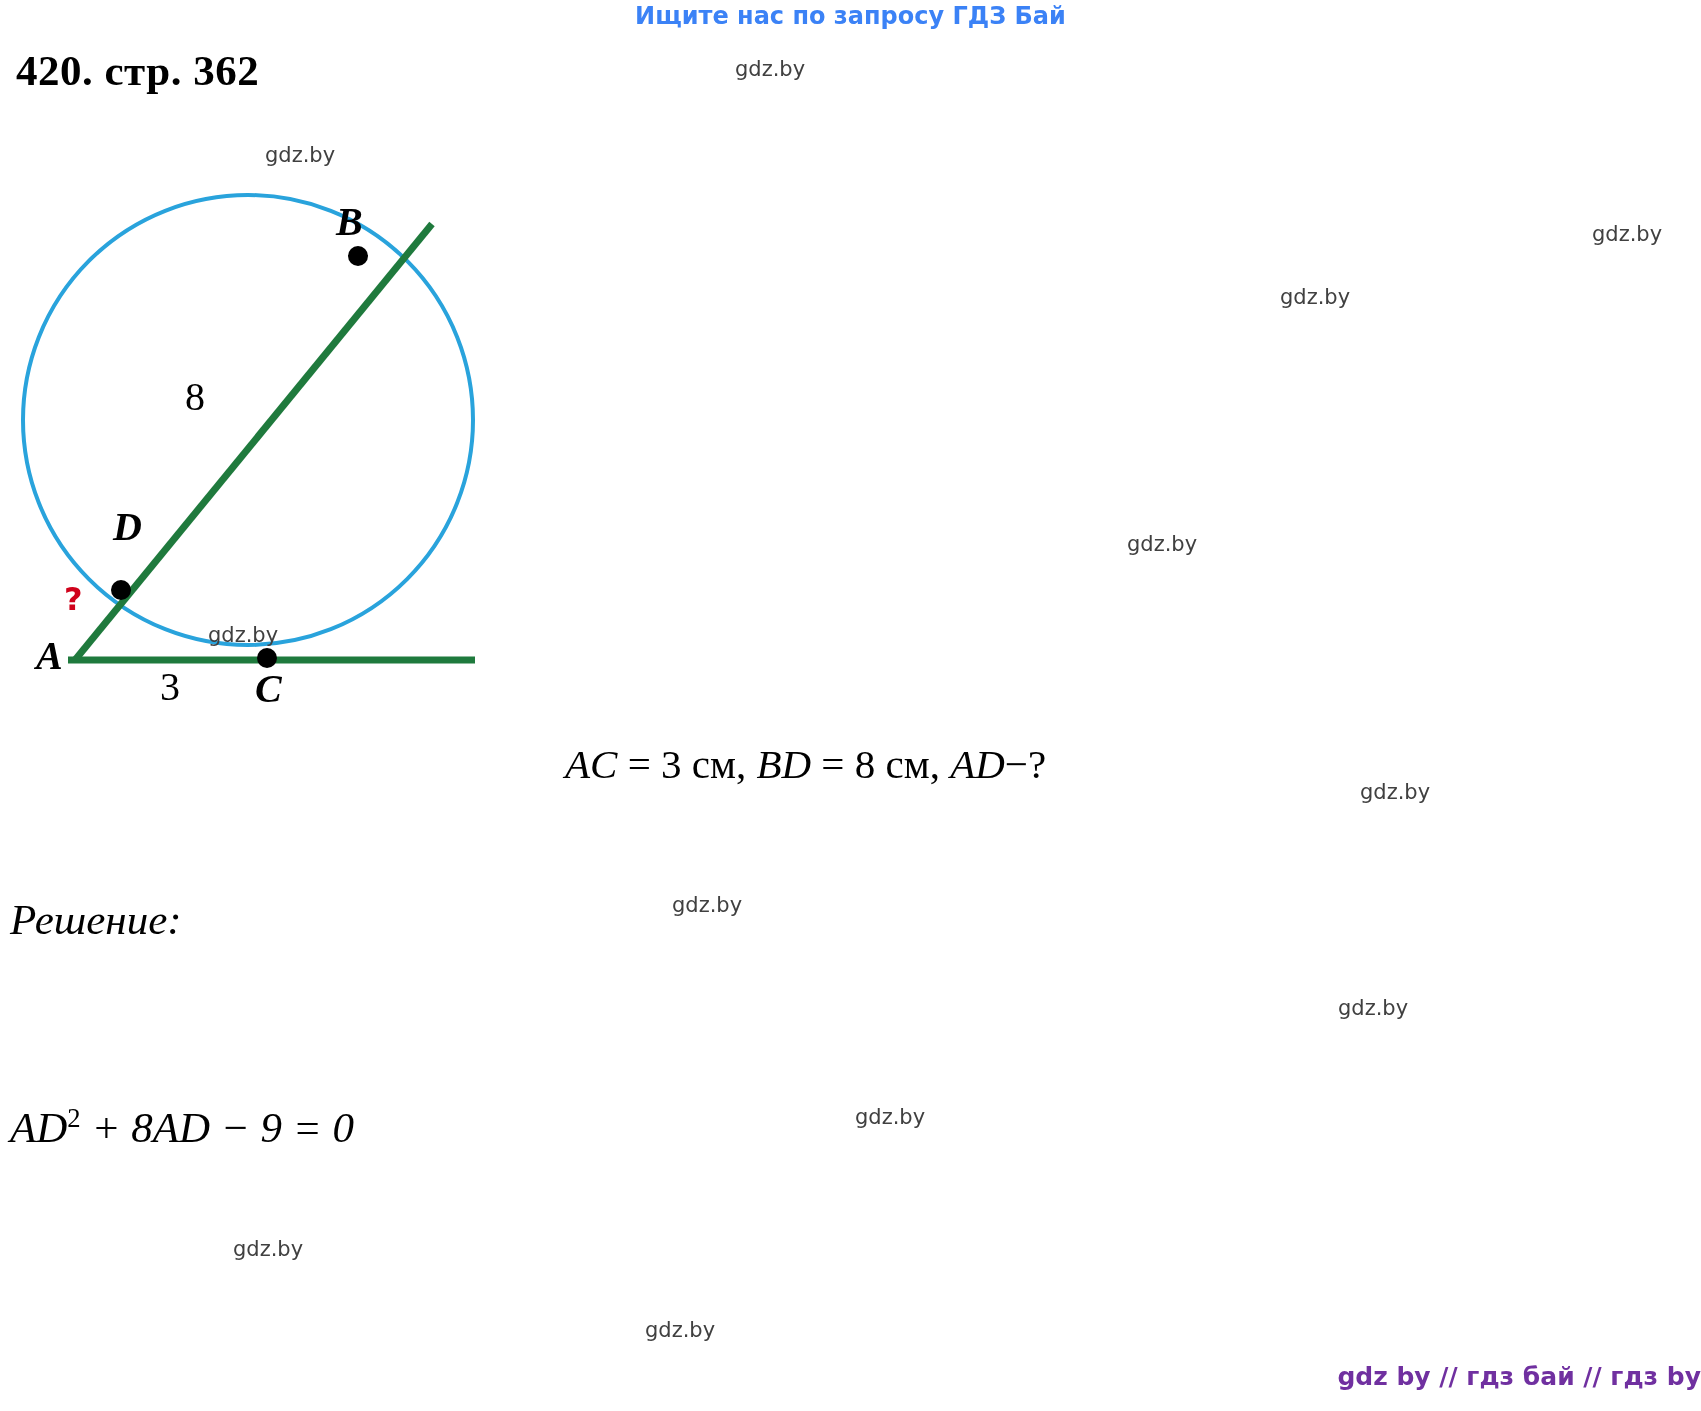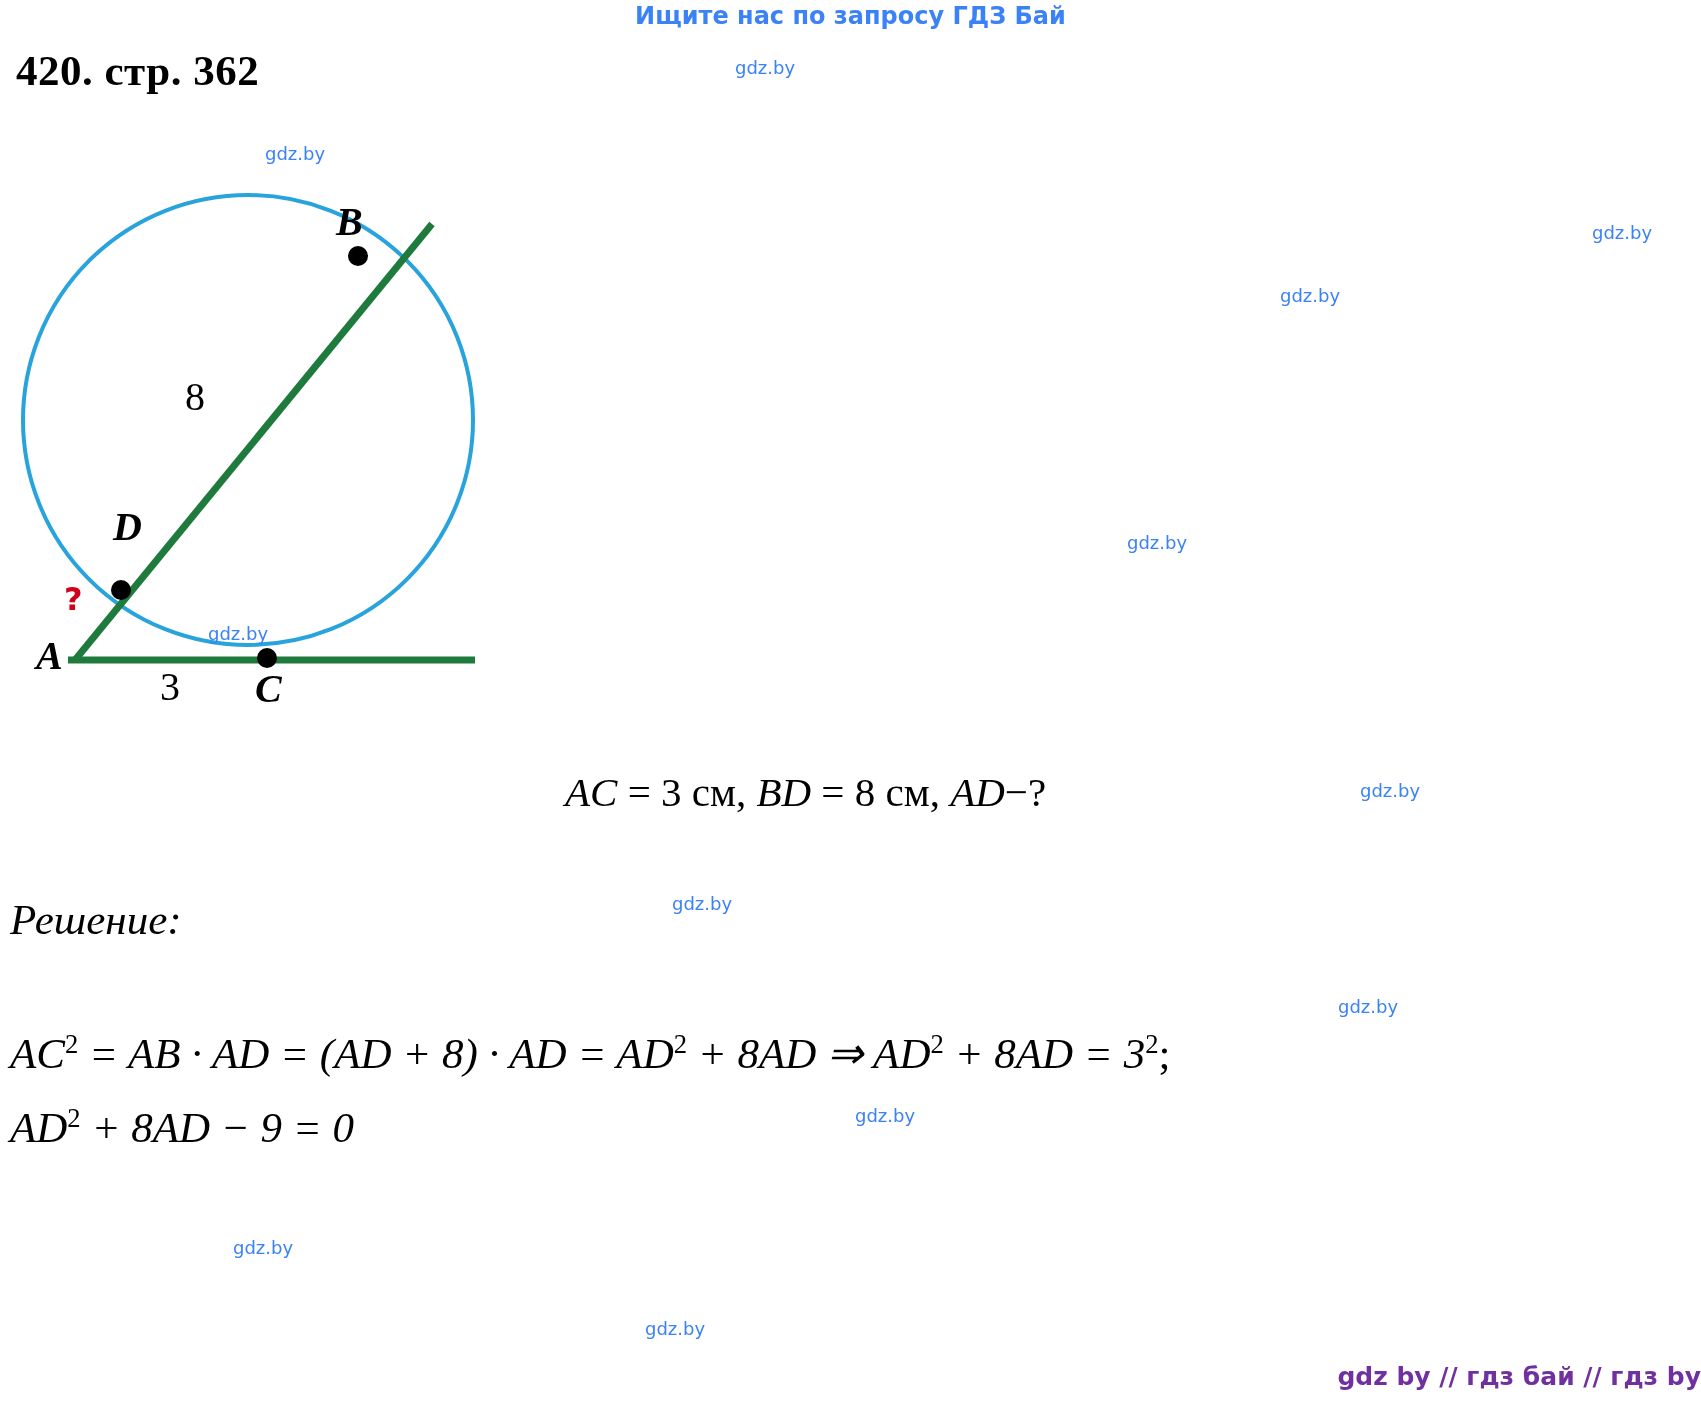--- a/index.html
+++ b/index.html
@@ -12,22 +12,22 @@
     width: 1701px;
     height: 1411px;
     background: #ffffff;
     overflow: hidden;
     font-family: "Liberation Serif", serif;
     color: #000000;
   }
   .wm {
     position: absolute;
     font-family: "DejaVu Sans", sans-serif;
-    font-size: 18px;
-    color: #3b82f6;
+    font-size: 21px;
+    color: #404040;
     white-space: nowrap;
   }
   #top-banner {
     position: absolute;
     top: 2px;
     left: 0;
     width: 1701px;
     text-align: center;
     font-family: "DejaVu Sans", sans-serif;
     font-size: 24px;
@@ -72,21 +72,20 @@
     color: #d0021b;
   }
   #given-line {
     position: absolute;
     left: 565px;
     top: 740px;
     font-family: "Liberation Serif", serif;
     font-size: 41px;
     font-style: italic;
     white-space: nowrap;
-    margin-top: 28px;
   }
   #given-line .rom { font-style: normal; }
   .sol-line {
     position: absolute;
     left: 10px;
     font-family: "Liberation Serif", serif;
     font-size: 43px;
     white-space: nowrap;
   }
   .ital { font-style: italic; }
@@ -131,23 +130,20 @@
     <span id="qmark" style="left:44px; top:390px;">?</span>
   </div>
 
   <div id="given-line">
     <span>AC</span><span class="rom"> = 3 </span><span class="rom">см</span><span class="rom">, </span><span>BD</span><span class="rom"> = 8 </span><span class="rom">см</span><span class="rom">, </span><span>AD</span><span class="rom">−?</span>
   </div>
 
   <div class="sol-line ital" style="top:895px;">Решение:</div>
 
 
-  <div class="sol-line" style="top:1028px;">
-    <span class="ital">AC</span><span class="sup">2</span><span class="ital"> = AB · AD = (AD + 8) · AD = AD</span><span class="sup">2</span><span class="ital"> + 8AD ⇒ AD</span><span class="sup">2</span><span class="ital"> + 8AD = 3</span><span class="sup">2</span><span>;</span>
-  </div>
 
   <div class="sol-line" style="top:1103px;">
     <span class="ital">AD</span><span class="sup">2</span><span class="ital"> + 8AD − 9 = 0</span>
   </div>
 
 
 
   <div id="bottom-links">gdz by  //  гдз бай  //  гдз by</div>
 
   <div id="wm-layer">

